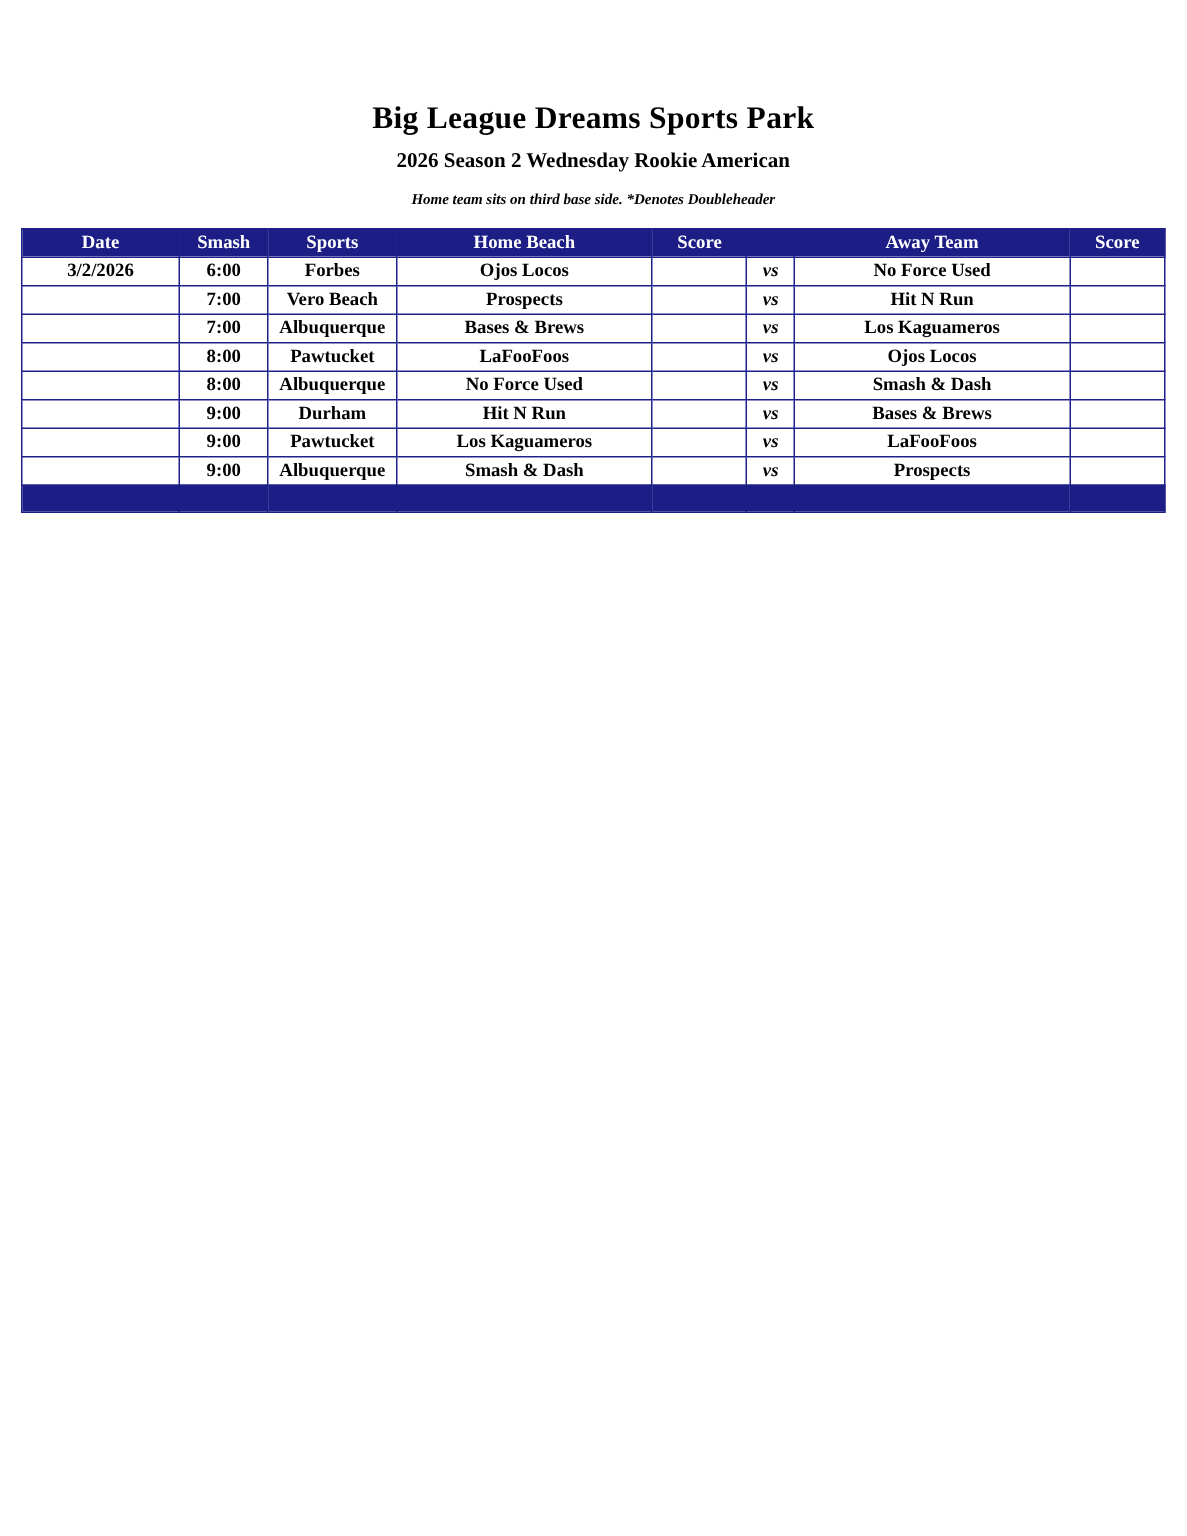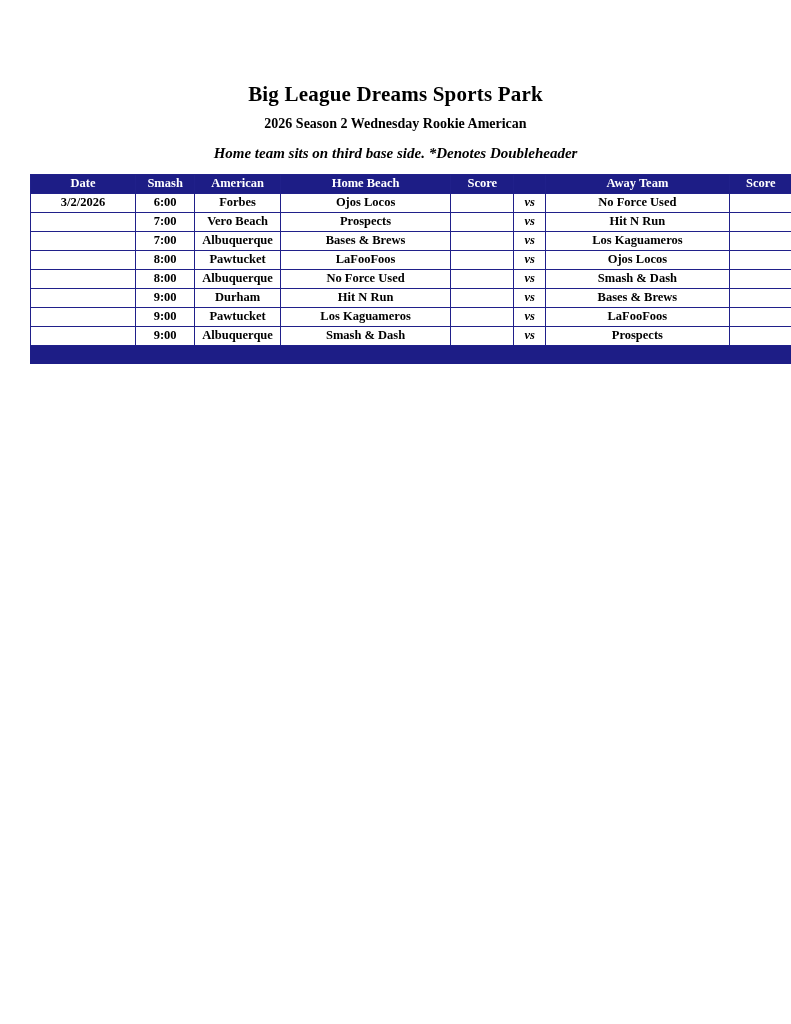--- a/index.html
+++ b/index.html
@@ -11,41 +11,41 @@
     width: 791px;
     height: 1024px;
     font-family: "Liberation Serif", serif;
     color: #000000;
     position: relative;
     overflow: hidden;
   }
   .page {
     width: 791px;
     height: 1024px;
-    padding: 16px;
+    padding: 0;
     box-sizing: border-box;
   }
   .titles {
     text-align: center;
     padding-top: 66px;
   }
   .title-main {
     font-size: 21px;
     font-weight: bold;
     letter-spacing: 0.2px;
     line-height: 1.2;
   }
   .title-sub {
     font-size: 14px;
     font-weight: bold;
     margin-top: 9px;
     line-height: 1.2;
   }
   .title-note {
-    font-size: 15px;
+    font-size: 10px;
     font-weight: bold;
     font-style: italic;
     margin-top: 11px;
     line-height: 1.2;
   }
   .table-wrap {
     margin-top: 12px;
     padding-left: 14px;
     padding-right: 14px;
   }
@@ -116,21 +116,21 @@
         <col class="c-home">
         <col class="c-score1">
         <col class="c-vs">
         <col class="c-away">
         <col class="c-score2">
       </colgroup>
       <thead>
         <tr>
           <th>Date</th>
           <th>Smash</th>
-          <th>American</th>
+          <th>Sports</th>
           <th>Home Beach</th>
           <th>Score</th>
           <th></th>
           <th>Away Team</th>
           <th>Score</th>
         </tr>
       </thead>
       <tbody>
         <tr>
           <td>3/2/2026</td>

